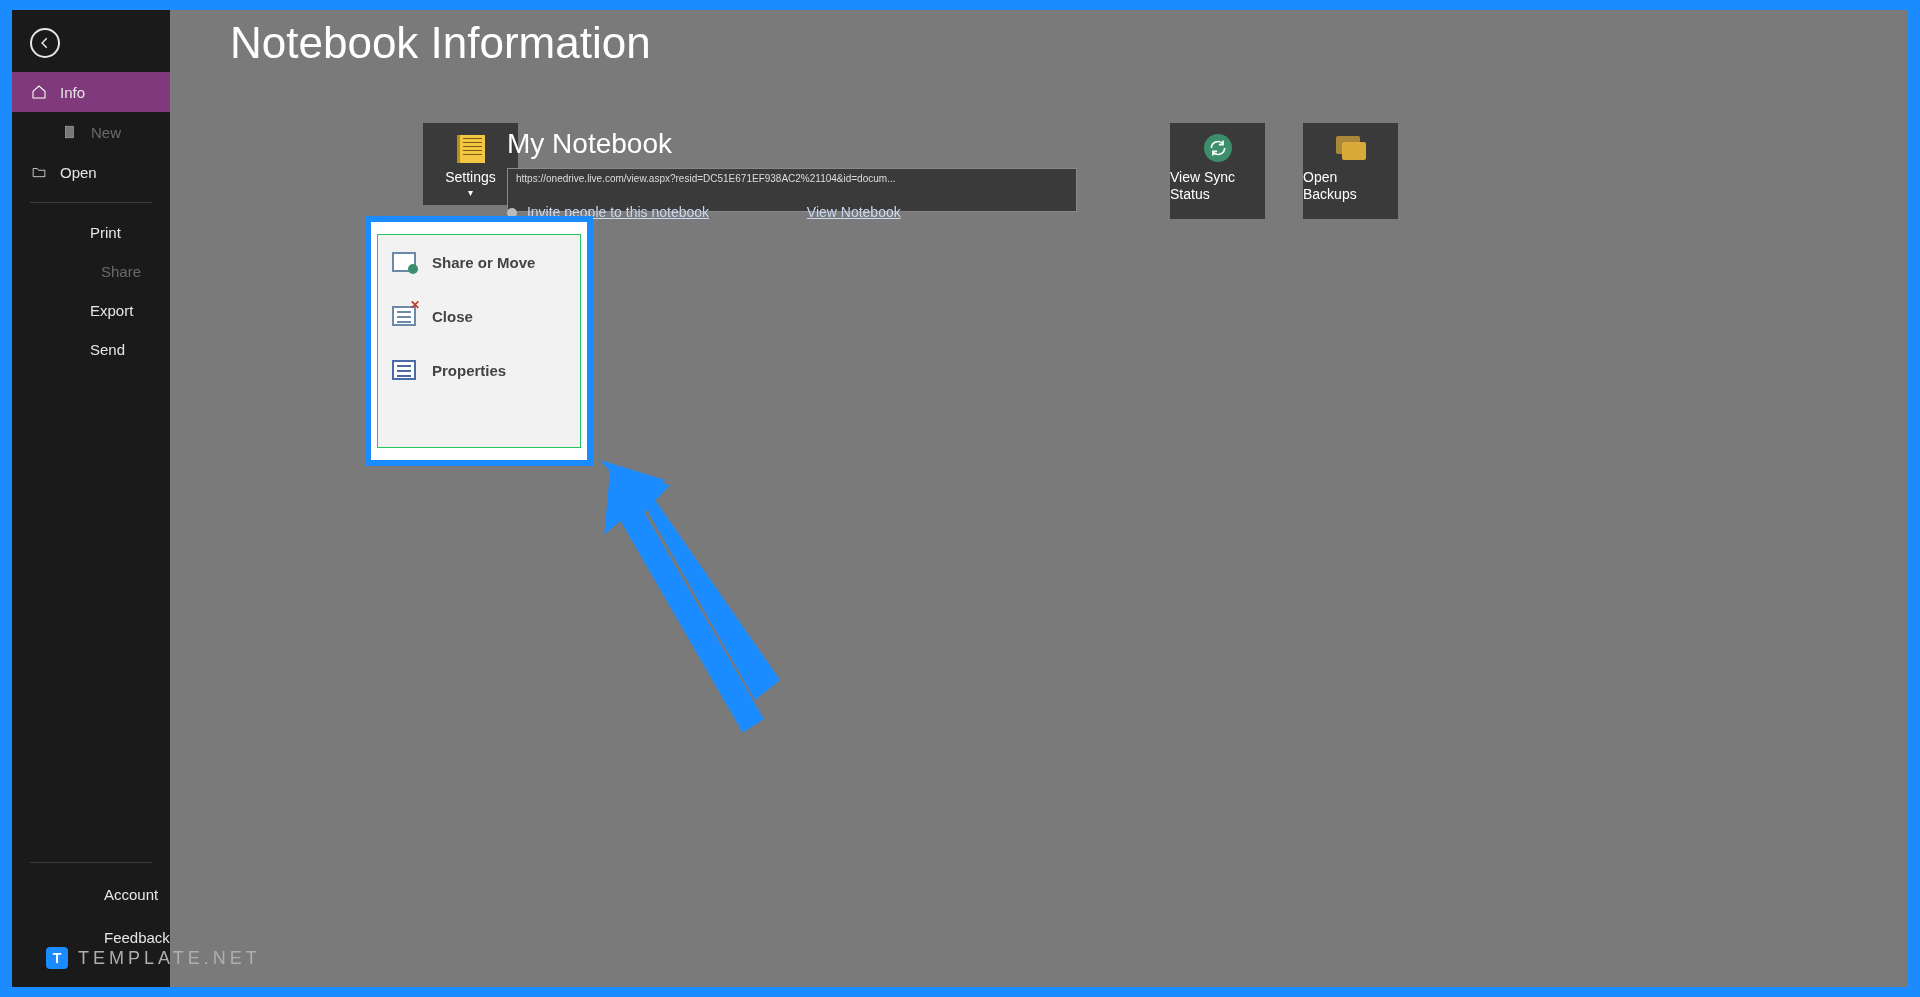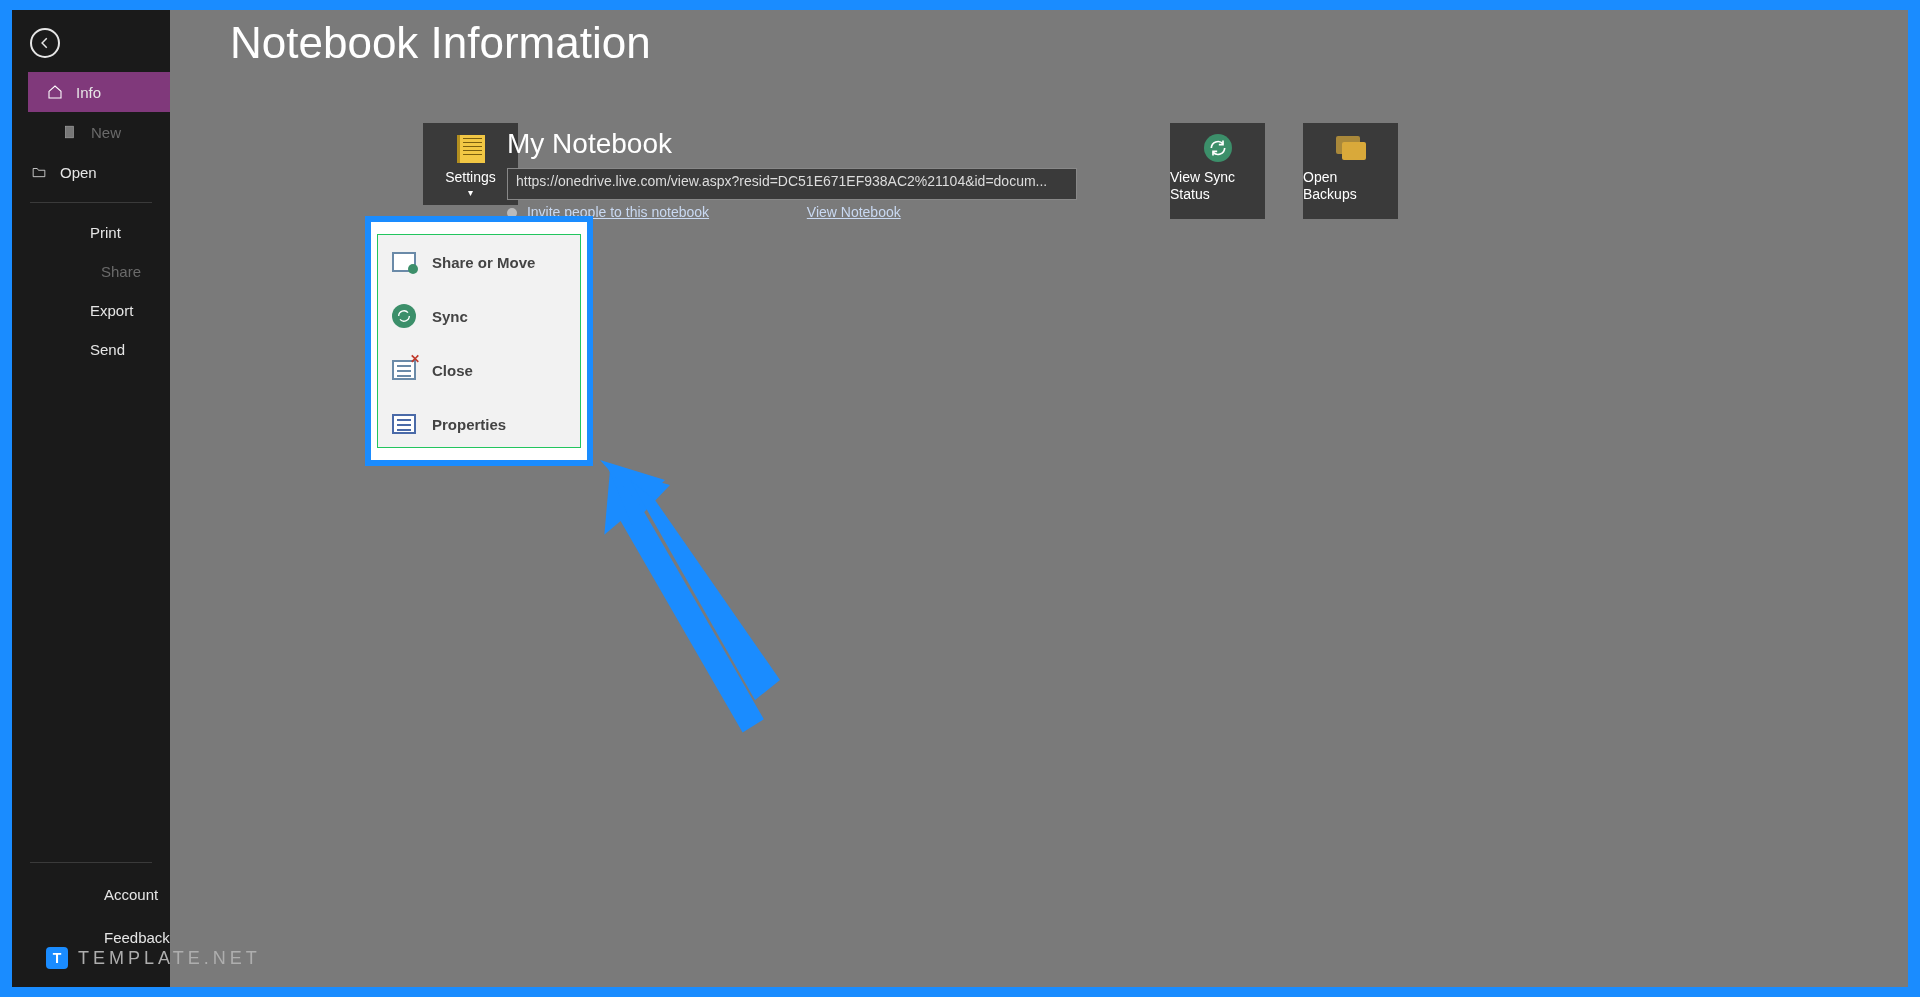--- a/index.html
+++ b/index.html
@@ -4,36 +4,36 @@
 <style>
   * { box-sizing: border-box; margin: 0; padding: 0; }
   html, body { width: 1920px; height: 997px; font-family: "Segoe UI", Arial, sans-serif; overflow: hidden; }
   body { background: #1a8cff; }
   .frame { position: absolute; left: 12px; top: 10px; width: 1896px; height: 977px; background: #7a7a7a; }
   .sidebar { position: absolute; left: 0; top: 0; width: 158px; height: 100%; background: #1a1a1a; color: #e6e6e6; }
   .back-circle { position: absolute; left: 18px; top: 18px; width: 30px; height: 30px; border: 2px solid #e6e6e6; border-radius: 50%; display: flex; align-items: center; justify-content: center; cursor: pointer; }
   .back-circle svg { width: 14px; height: 14px; }
   .side-list { position: absolute; top: 62px; left: 0; width: 100%; }
   .side-item { display: flex; align-items: center; padding: 11px 18px; font-size: 15px; color: #e6e6e6; cursor: pointer; }
-  .side-item.active { background: #80397b; margin-left: 16px; }
+  .side-item.active { background: #80397b; }
   .side-item.disabled { color: #6a6a6a; cursor: default; justify-content: center; }
   .side-item .icon-slot { width: 18px; height: 18px; margin-right: 12px; display: inline-flex; align-items: center; justify-content: center; }
   .side-item.indented { padding-left: 44px; margin-left: 34px; }
   .side-sep { height: 1px; background: #3a3a3a; margin: 10px 18px; }
   .side-bottom { position: absolute; bottom: 28px; left: 0; width: 100%; }
   .side-bottom .side-item { padding: 13px 44px; margin-left: 48px; }
   .main { position: absolute; left: 158px; top: 0; right: 0; bottom: 0; }
   .title { position: absolute; left: 60px; top: 8px; font-size: 44px; font-weight: 300; color: #ffffff; }
   .settings-btn { position: absolute; left: 215px; top: 113px; width: 95px; height: 82px; background: #3a3a3a; color: #fff; text-align: center; cursor: pointer; margin-left: 38px; }
   .settings-btn .note-icon { width: 28px; height: 28px; margin: 12px auto 6px; background: #f2c744; position: relative; border-left: 3px solid #b38f1f; }
   .settings-btn .note-icon::after { content:""; position:absolute; left:3px; top:3px; right:3px; height:1px; background:#7a5e0e; box-shadow:0 4px 0 #7a5e0e,0 8px 0 #7a5e0e,0 12px 0 #7a5e0e,0 16px 0 #7a5e0e; }
   .settings-btn .lbl { font-size: 14px; }
   .settings-btn .chev { font-size: 10px; margin-top: 2px; }
   .nb-name { position: absolute; left: 337px; top: 118px; font-size: 28px; font-weight: 400; color: #fff; }
-  .url-box { position: absolute; left: 337px; top: 158px; width: 570px; height: 32px; background: #3a3a3a; border: 1px solid #888; color: #ddd; font-size: 14px; padding: 4px 8px; white-space: nowrap; overflow: hidden; text-overflow: ellipsis; }
+  .url-box { position: absolute; left: 337px; top: 158px; width: 570px; height: 44px; background: #3a3a3a; border: 1px solid #888; color: #ddd; font-size: 10px; padding: 4px 8px; white-space: nowrap; overflow: hidden; text-overflow: ellipsis; }
   .link-row { position: absolute; left: 337px; top: 194px; font-size: 14px; }
   .link-row .pin { width:10px; height:10px; display:inline-block; background:#bbb; border-radius:50%; margin-right:6px; vertical-align:middle; }
   .link-row a { color: #c9d9f2; text-decoration: underline; cursor: pointer; }
   .link-row .gap { display:inline-block; width:90px; }
   .tile { position: absolute; top: 113px; width: 95px; height: 96px; background: #3a3a3a; color: #fff; text-align: left; cursor: pointer; padding-top: 10px; }
   .tile.vs { left: 1000px; }
   .tile.ob { left: 1133px; }
   .tile .ic { width: 30px; height: 30px; margin: 0 auto 6px; display:flex; align-items:center; justify-content:center; }
   .tile .t1 { font-size: 14px; line-height: 17px; }
   .sync-ic { width:28px; height:28px; border-radius:50%; background:#3c8f6a; position:relative; }
@@ -168,30 +168,20 @@
     <div class="dropdown-wrap">
       <div class="dropdown">
         <div class="dd-item">
           <span class="ic">
               <span class="dd-share"></span>
             </span>
           <span>Share or Move</span>
         </div>
         <div class="dd-item">
           <span class="ic">
-              <span class="dd-sync">
-                <svg viewBox="0 0 24 24" width="16" height="16">
-                  <path d="M4 12a8 8 0 0 1 14-5M20 12a8 8 0 0 1-14 5" fill="none" stroke="#fff" stroke-width="2"></path>
-                </svg>
-              </span>
-            </span>
-          <span>Sync</span>
-        </div>
-        <div class="dd-item">
-          <span class="ic">
               <span class="dd-close"></span>
             </span>
           <span>Close</span>
         </div>
         <div class="dd-item">
           <span class="ic">
               <span class="dd-props"></span>
             </span>
           <span>Properties</span>
         </div>

